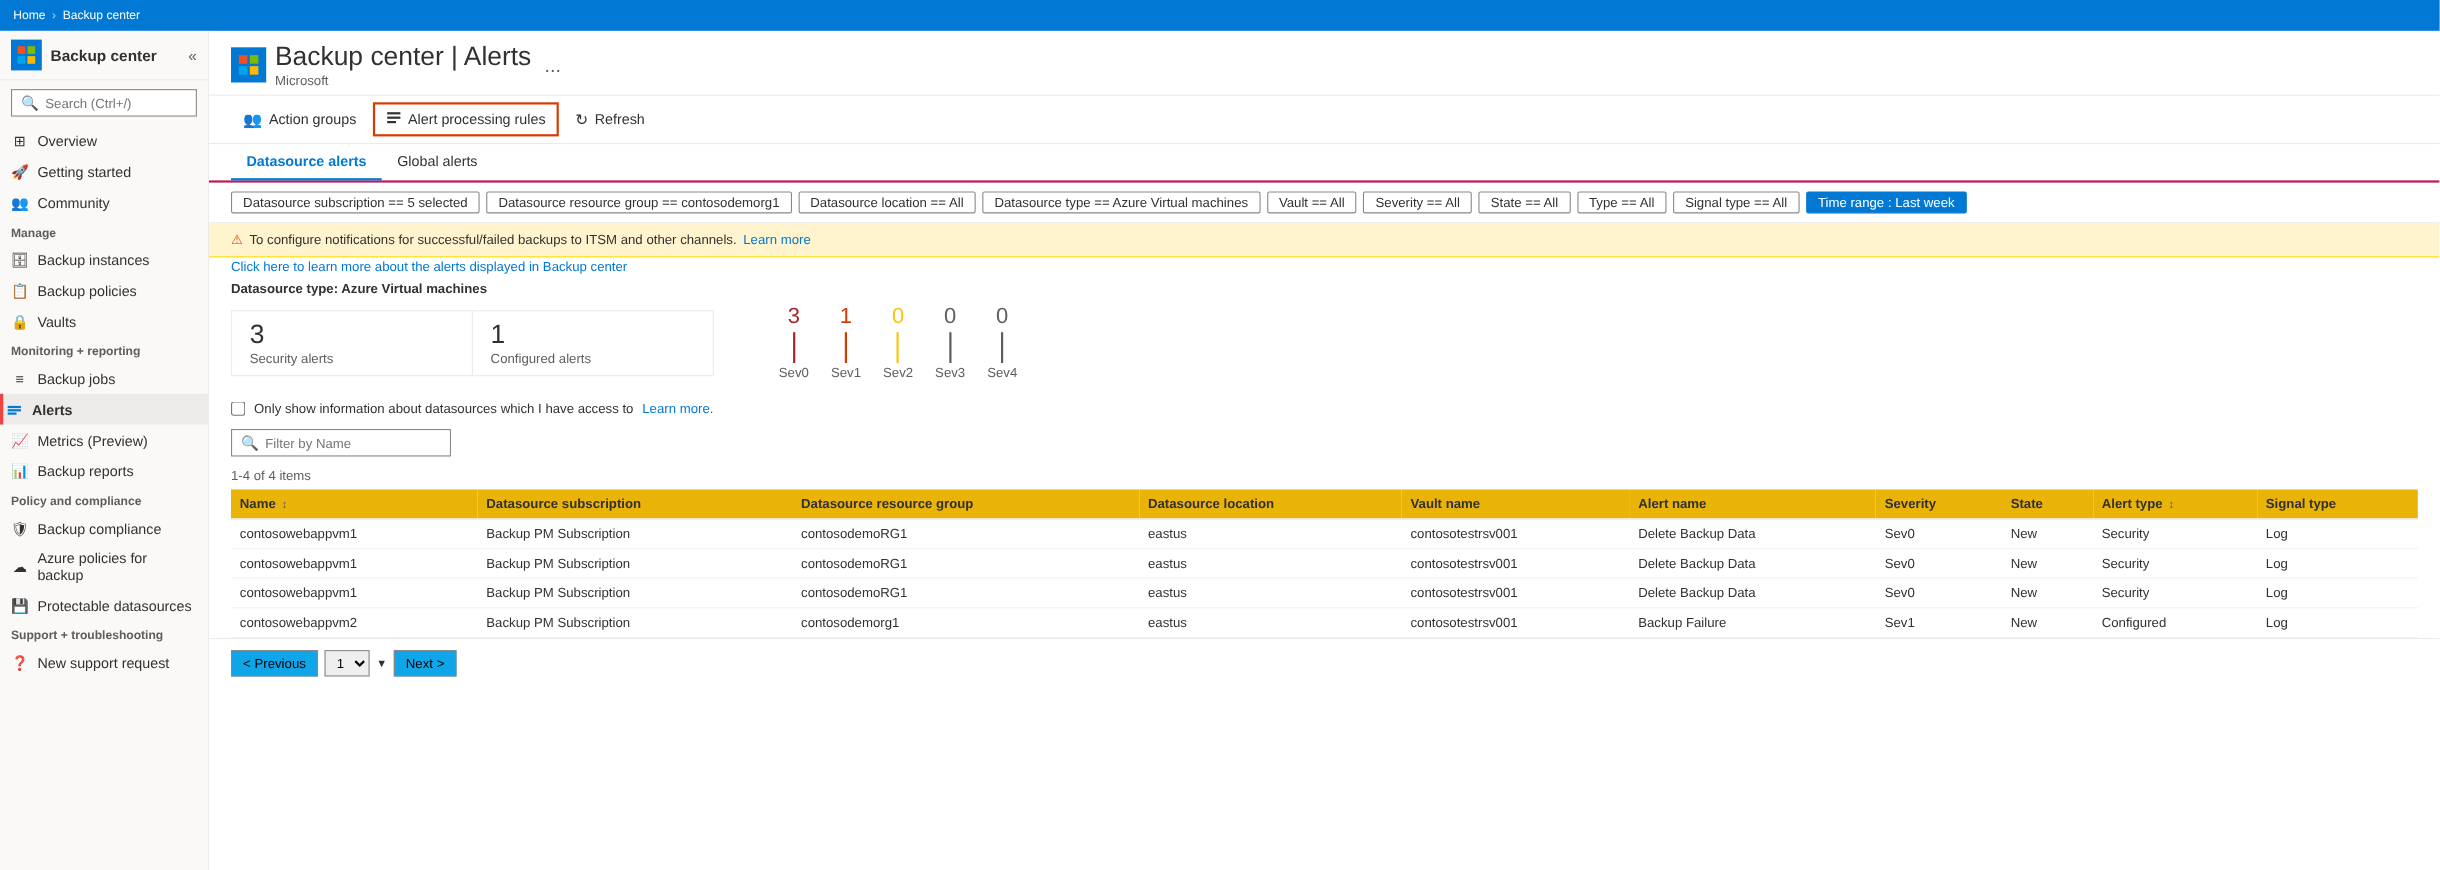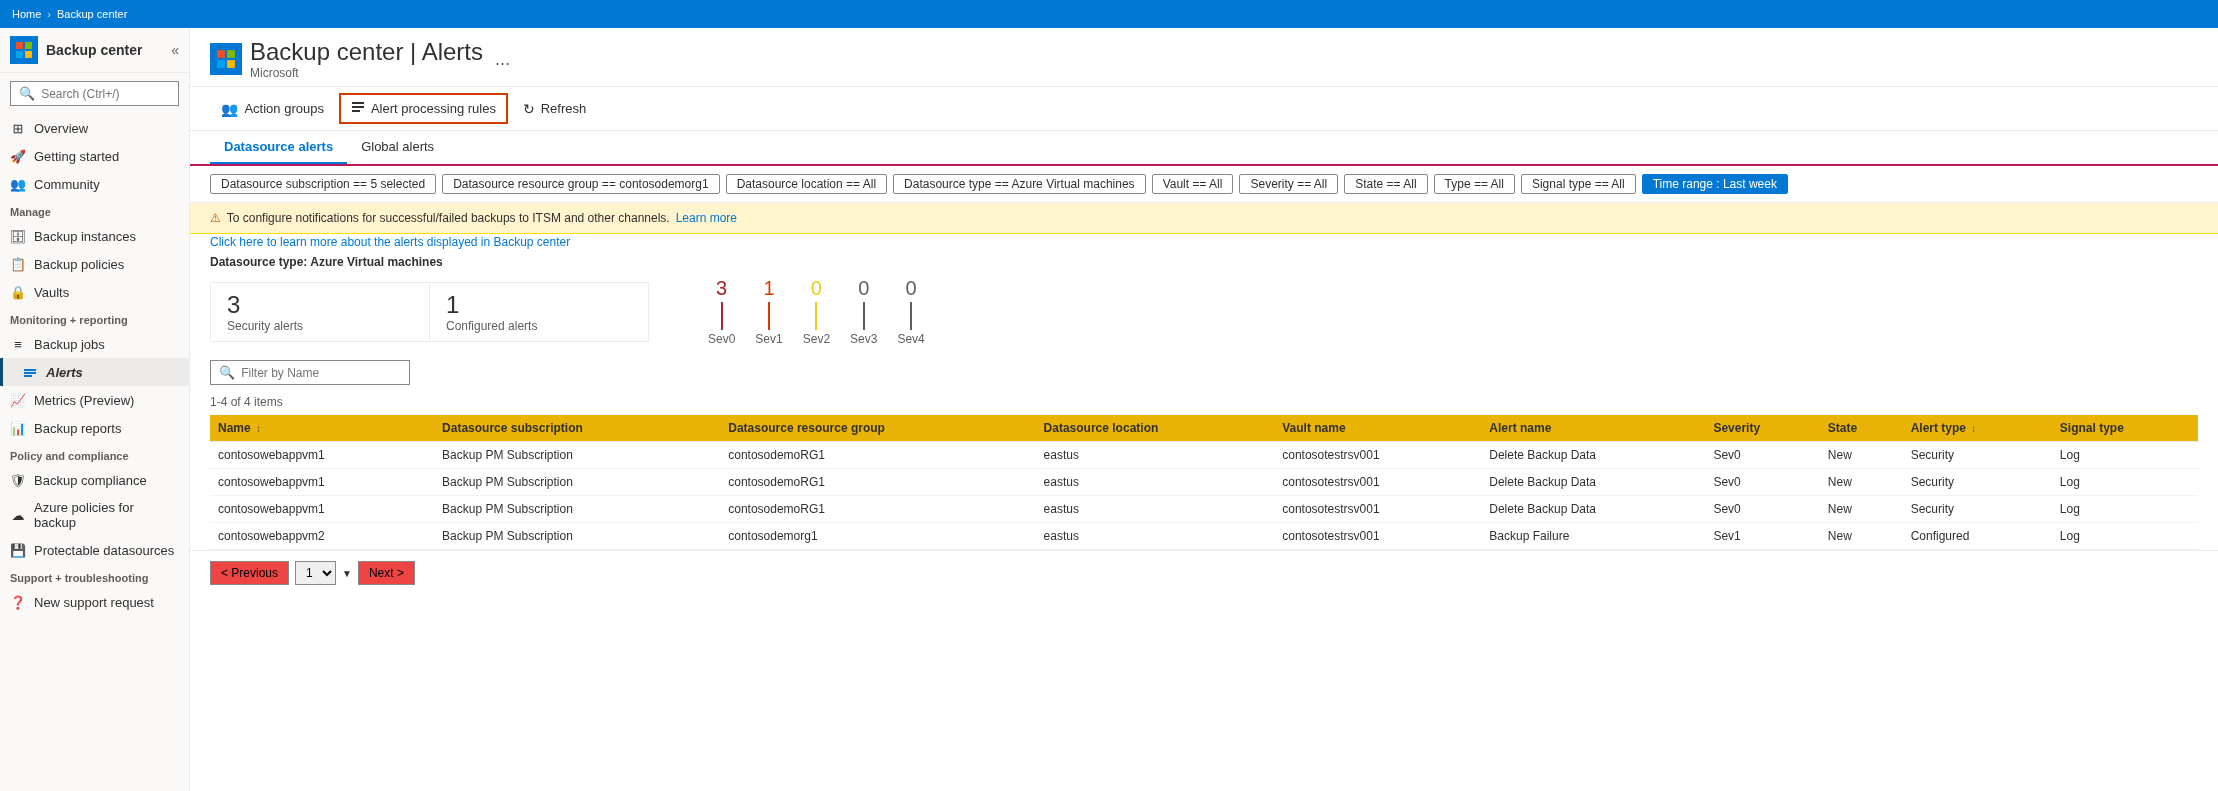--- a/index.html
+++ b/index.html
@@ -19,21 +19,21 @@
     .sidebar-title { font-size: 14px; font-weight: 600; color: #323130; line-height: 1.2; }
     .sidebar-collapse-btn { margin-left: auto; color: #605e5c; cursor: pointer; font-size: 14px; }
 
     .sidebar-search { padding: 8px 10px; }
     .sidebar-search-box { display: flex; align-items: center; border: 1px solid #8a8886; background: #fff; padding: 4px 8px; gap: 6px; width: 100%; }
     .sidebar-search-box input { border: none; outline: none; font-size: 12px; width: 100%; background: transparent; }
 
     .sidebar-section-label { padding: 8px 10px 4px; font-size: 11px; font-weight: 600; color: #605e5c; text-transform: none; }
     .sidebar-item { display: flex; align-items: center; padding: 6px 10px; gap: 8px; cursor: pointer; color: #323130; font-size: 13px; }
     .sidebar-item.active { background: #edebe9; font-weight: 600; }
-    .sidebar-item.active { border-left: 3px solid #0c4a6e; padding-left: 19px; font-style: italic; }
+    .sidebar-item.active { border-left: 3px solid #ef4444; padding-left: 2px; }
     .sidebar-item-icon { width: 16px; height: 16px; display: flex; align-items: center; justify-content: center; flex-shrink: 0; }
 
     
     .content { flex: 1; overflow-y: auto; display: flex; flex-direction: column; }
     .content-header { padding: 10px 20px 6px; border-bottom: 1px solid #edebe9; display: flex; align-items: center; gap: 8px; }
     .content-header-title { font-size: 24px; font-weight: 300; color: #323130; }
     .content-header-subtitle { font-size: 12px; color: #605e5c; }
     .content-header-dots { font-size: 18px; color: #605e5c; cursor: pointer; margin-left: 4px; }
 
     
@@ -95,21 +95,21 @@
     
     .table-section { padding: 0 20px; }
     .table-count { font-size: 12px; color: #605e5c; padding: 4px 0 6px; }
     table { width: 100%; border-collapse: collapse; font-size: 12px; }
     th { text-align: left; padding: 6px 8px; border-bottom: 1px solid #edebe9; color: #323130; font-weight: 600; white-space: nowrap; background: #eab308; }
     td { padding: 6px 8px; border-bottom: 1px solid #f3f2f1; color: #323130; white-space: nowrap; }
     .sort-icon { font-size: 10px; color: #605e5c; margin-left: 2px; }
 
     
     .pagination { display: flex; align-items: center; gap: 6px; padding: 10px 20px; border-top: 1px solid #edebe9; }
-    .page-btn { border: 1px solid #8a8886; background: #ef4444; padding: 4px 10px; cursor: pointer; font-size: 12px; display: flex; align-items: center; gap: 4px; }
+    .page-btn { border: 1px solid #8a8886; background: #0ea5e9; padding: 4px 10px; cursor: pointer; font-size: 12px; display: flex; align-items: center; gap: 4px; }
     .page-select { border: 1px solid #8a8886; padding: 3px 6px; font-size: 12px; }
   </style>
 </head>
 <body>
 
 <div class="app-shell">
   <div class="top-bar">
     <span>Home</span>
     <span class="sep">›</span>
     <span>Backup center</span>
@@ -331,20 +331,25 @@
             </div>
             <div class="sev-bar-item">
               <div class="sev-bar-num sev4">0</div>
               <div class="sev-bar-line sev4"></div>
               <div class="sev-bar-label">Sev4</div>
             </div>
           </div>
         </div>
       </div>
 
+      <div class="checkbox-row">
+        <input type="checkbox" style="">
+        <span>Only show information about datasources which I have access to</span>
+        <a style="color:#0078d4;cursor:pointer;">Learn more.</a>
+      </div>
 
       <div class="filter-name-row">
         <div class="filter-name-box">
           <span>🔍</span>
           <input type="text" placeholder="Filter by Name" style="">
         </div>
       </div>
 
       <div class="table-section">
         <div class="table-count">1-4 of 4 items</div>

